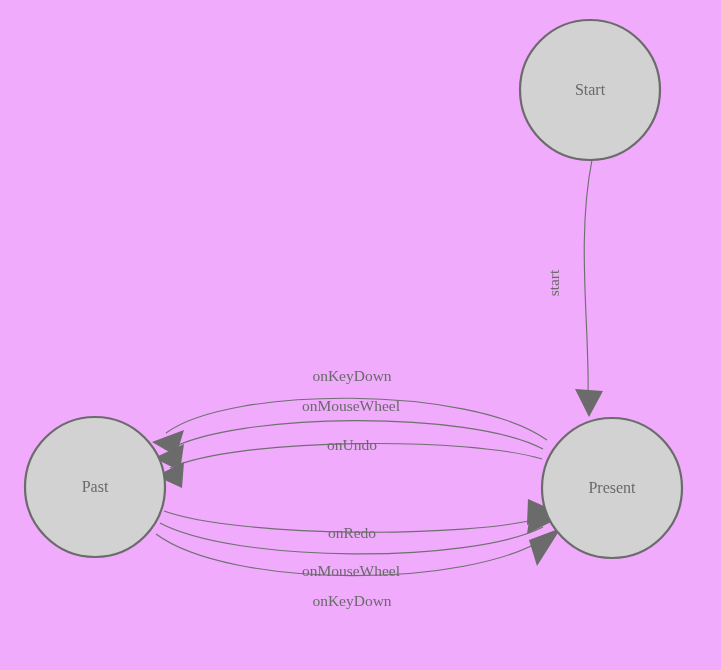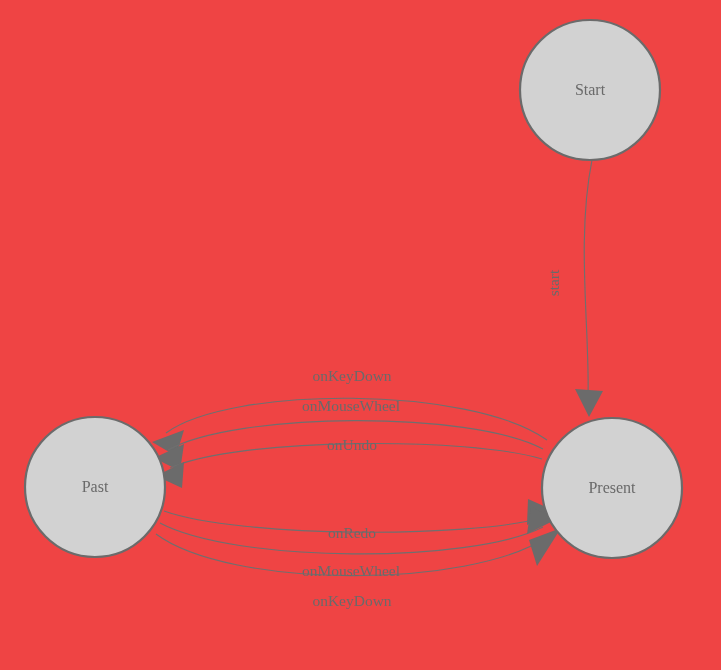--- a/index.html
+++ b/index.html
@@ -11,21 +11,21 @@
   body {
     width: 721px;
     height: 670px;
     overflow: hidden;
     font-family: "Liberation Serif", "DejaVu Serif", serif;
   }
   #diagram-root {
     position: relative;
     width: 721px;
     height: 670px;
-    background: #ef4444;
+    background: #f0abfc;
   }
   svg#state-diagram {
     display: block;
     width: 721px;
     height: 670px;
   }
   .node-circle {
     fill: #d2d2d2;
     stroke: #6b6b6b;
     stroke-width: 2.2;

